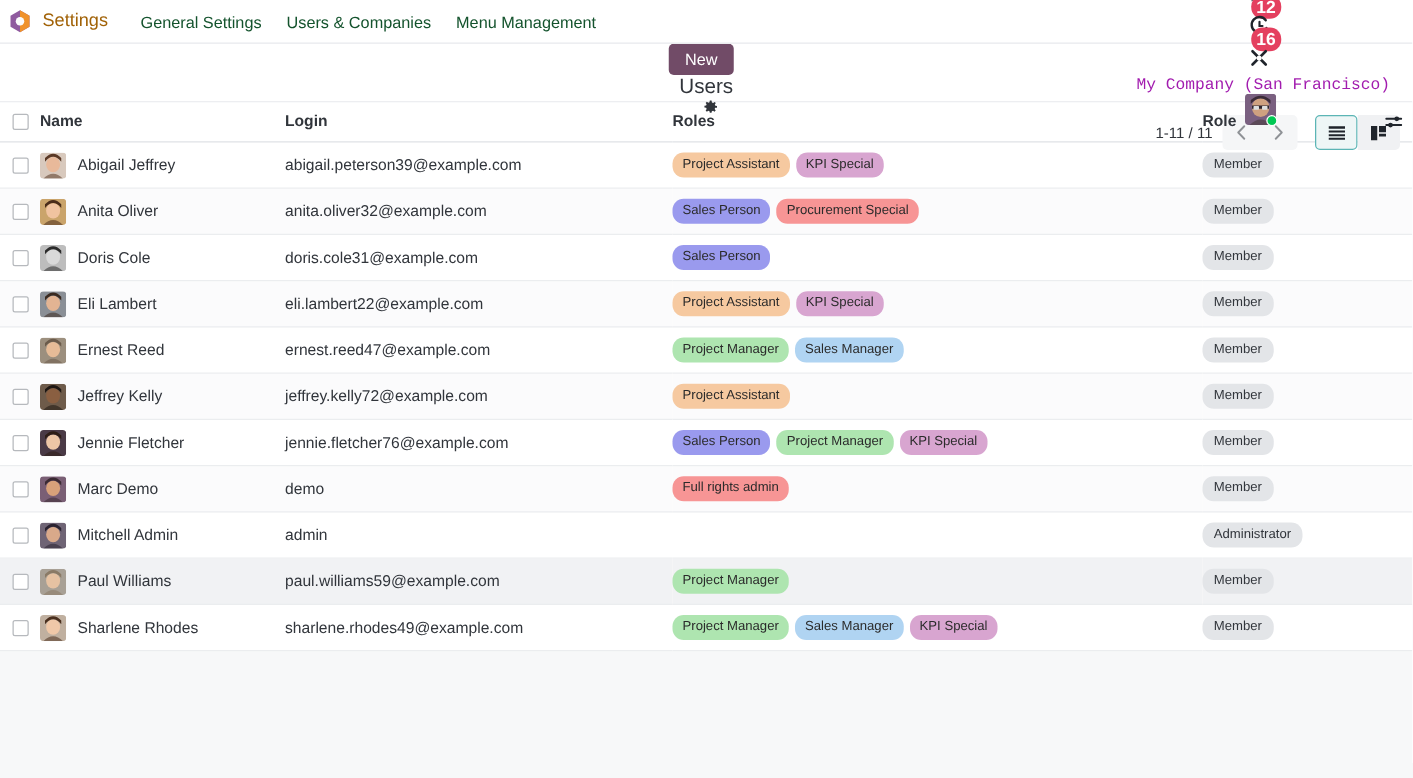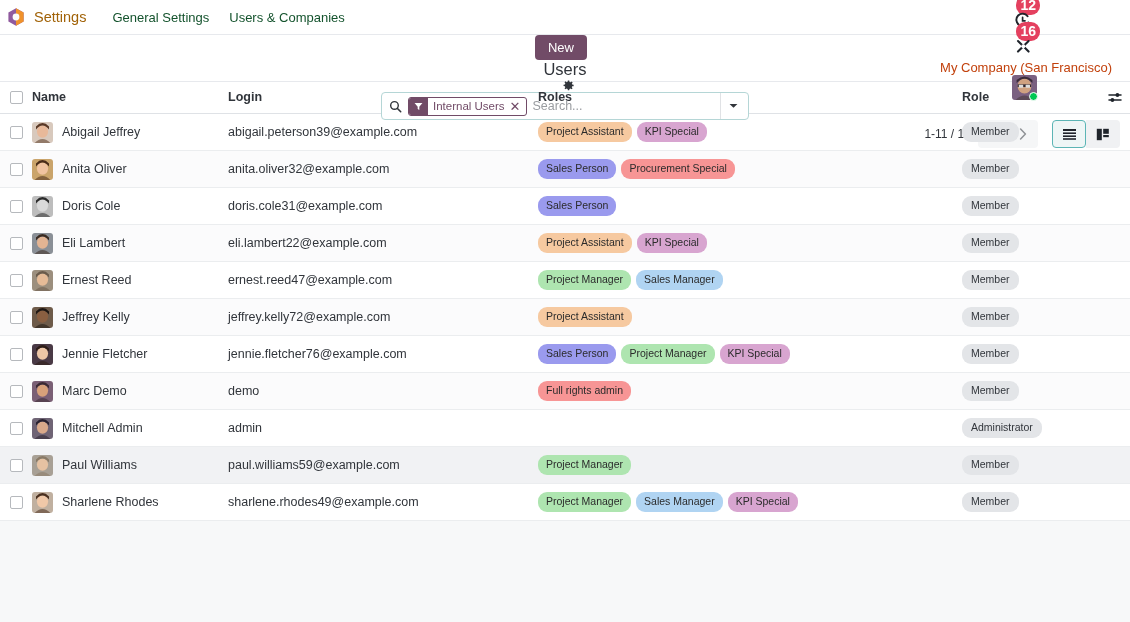--- a/index.html
+++ b/index.html
@@ -79,24 +79,25 @@
     font-size: 14px;
     line-height: 1;
     font-weight: 700;
     padding: 2.5px 4px 2.5px 4px;
     border-radius: 9px;
     min-width: 16px;
     text-align: center;
   }
   .company-name {
     font-size: 13px;
-    color: #c2410c;
+    color: #a21caf;
     margin: 0 10px 0 14px;
     white-space: nowrap;
     cursor: pointer;
+    font-family: Liberation Mono, monospace;
   }
   .user-avatar-wrap { position: relative; width: 25px; height: 25px; cursor: pointer; }
   .user-avatar {
     width: 25px; height: 25px; border-radius: 3px;
     display: block; overflow: hidden;
   }
   .presence-dot {
     position: absolute; bottom: -1px; right: -1px;
     width: 9px; height: 9px; border-radius: 50%;
     background: #00c853; border: 1.5px solid #fff;
@@ -320,20 +321,21 @@
       <polygon points="10,1.2 17.6,5.6 17.6,14.4 10,18.8 2.4,14.4 2.4,5.6" fill="#8f5a9e"></polygon>
       <polygon points="10,1.2 17.6,5.6 17.6,14.4 10,18.8" fill="#f0922b"></polygon>
       <circle cx="10" cy="10" r="3.4" fill="#fbfbfb"></circle>
     </svg>
   </span>
   <span class="app-name">Settings</span>
 
   <div class="menu-items">
     <span class="menu-item">General Settings</span>
     <span class="menu-item">Users &amp; Companies</span>
+    <span class="menu-item">Menu Management</span>
   </div>
 
   <div class="nav-right">
     <input class="tasks-search" type="text" placeholder="tasks search" style="">
 
     <span class="nav-icon-btn">
       <svg width="17" height="17" viewBox="0 0 17 17">
         <path d="M4.6 3.2 C7.8 1.2 12.6 2.6 13.2 6.6 C13.8 10.8 10.4 14.6 6.6 14.2 C3.4 13.8 2 10.6 3 8" stroke="#1f242b" stroke-width="1.7" fill="none" stroke-linecap="round"></path>
         <path d="M8.6 1.5 L8.6 15.4" stroke="#1f242b" stroke-width="1.7" stroke-linecap="round"></path>
       </svg>
@@ -383,43 +385,20 @@
 
 <div class="control-panel">
   <button class="btn-new">New</button>
   <span class="breadcrumb-title">Users</span>
   <span class="gear-btn">
     <svg width="13" height="13" viewBox="0 0 16 16">
       <path fill="#31353b" d="M8 5.2a2.8 2.8 0 1 0 0 5.6 2.8 2.8 0 0 0 0-5.6zm6.3 3.6.0-1.6-1.7-.3a4.9 4.9 0 0 0-.5-1.2l1-1.4-1.2-1.2-1.4 1a4.9 4.9 0 0 0-1.2-.5L8.9 1.7H7.2L6.9 3.4a4.9 4.9 0 0 0-1.2.5l-1.4-1-1.2 1.2 1 1.4a4.9 4.9 0 0 0-.5 1.2l-1.7.3v1.6l1.7.3c.1.4.3.8.5 1.2l-1 1.4 1.2 1.2 1.4-1c.4.2.8.4 1.2.5l.3 1.7h1.7l.3-1.7c.4-.1.8-.3 1.2-.5l1.4 1 1.2-1.2-1-1.4c.2-.4.4-.8.5-1.2z"></path>
     </svg>
   </span>
 
-  <div class="searchview">
-    <span class="search-icon">
-      <svg width="13" height="13" viewBox="0 0 14 14">
-        <circle cx="5.9" cy="5.9" r="4.1" stroke="#31353b" stroke-width="1.5" fill="none"></circle>
-        <path d="M9.1 9.1 L12.6 12.6" stroke="#31353b" stroke-width="1.7" stroke-linecap="round"></path>
-      </svg>
-    </span>
-    <span class="facet">
-      <span class="facet-icon">
-        <svg width="9" height="9" viewBox="0 0 10 10">
-          <path d="M0.6 1 H9.4 L5.9 5.2 V9 L4.1 7.8 V5.2 Z" fill="#ffffff"></path>
-        </svg>
-      </span>
-      <span class="facet-label">Internal Users</span>
-      <span class="facet-x">✕</span>
-    </span>
-    <input class="search-input" type="text" placeholder="Search..." style="">
-    <span class="search-toggle">
-      <svg width="9" height="6" viewBox="0 0 10 6">
-        <path d="M0.6 0.8 L5 5 L9.4 0.8" fill="#31353b"></path>
-      </svg>
-    </span>
-  </div>
 
   <div class="cp-right">
     <span class="pager-text">1-11 / 11</span>
     <div class="pager-group">
       <button class="pager-btn">
         <svg width="8" height="12" viewBox="0 0 8 12">
           <path d="M6.4 1 L1.6 6 L6.4 11" stroke="#8f9296" stroke-width="1.5" fill="none" stroke-linecap="round" stroke-linejoin="round"></path>
         </svg>
       </button>
       <button class="pager-btn">

